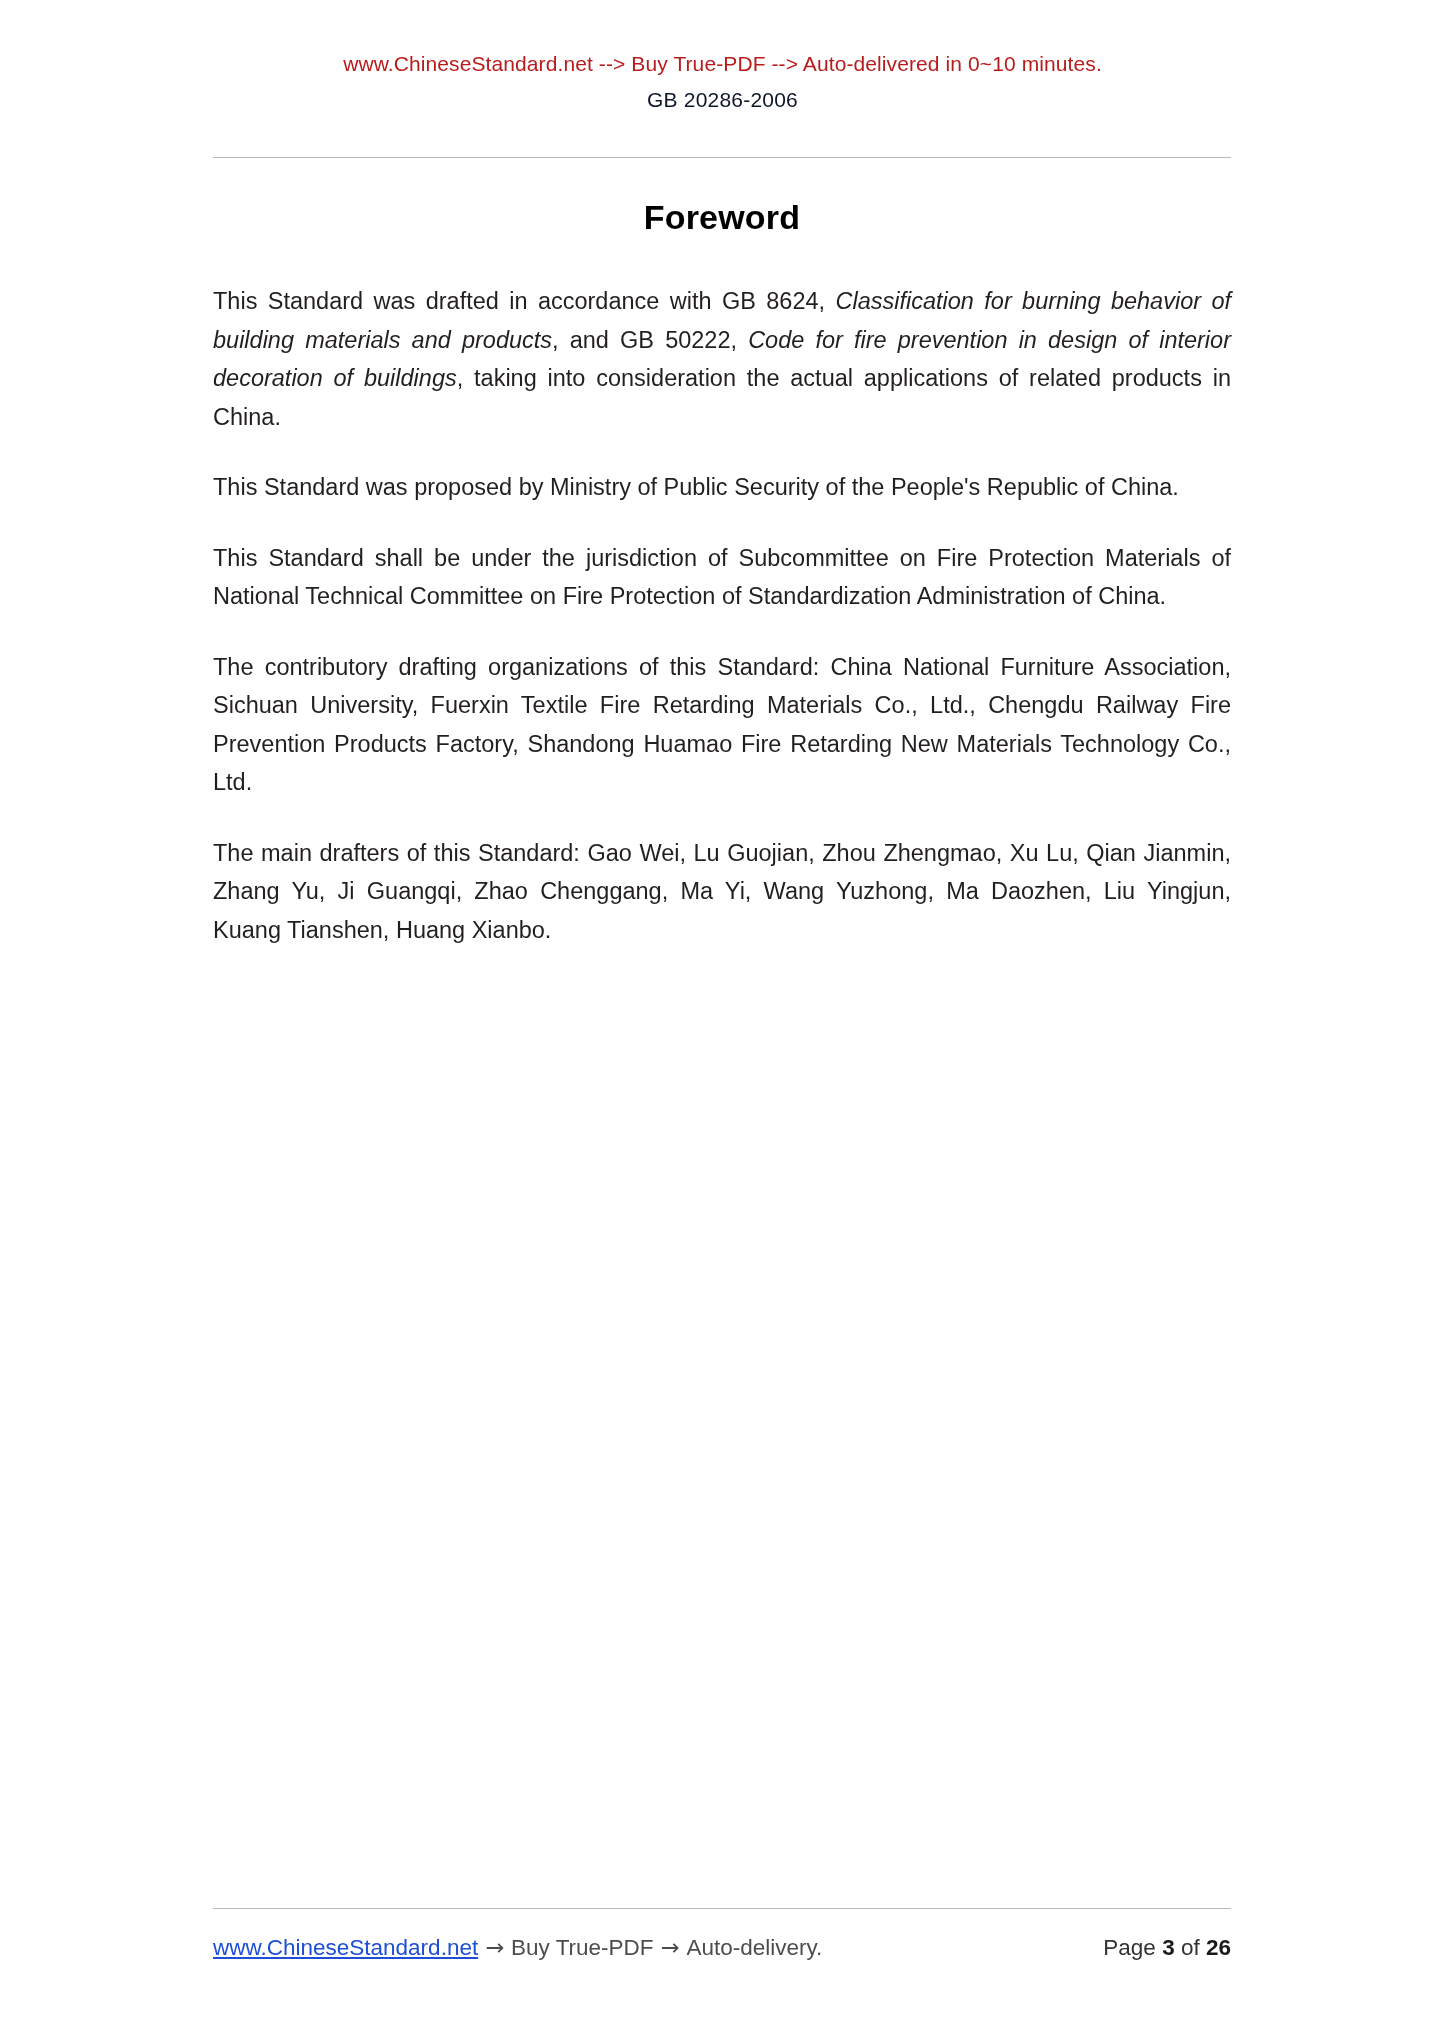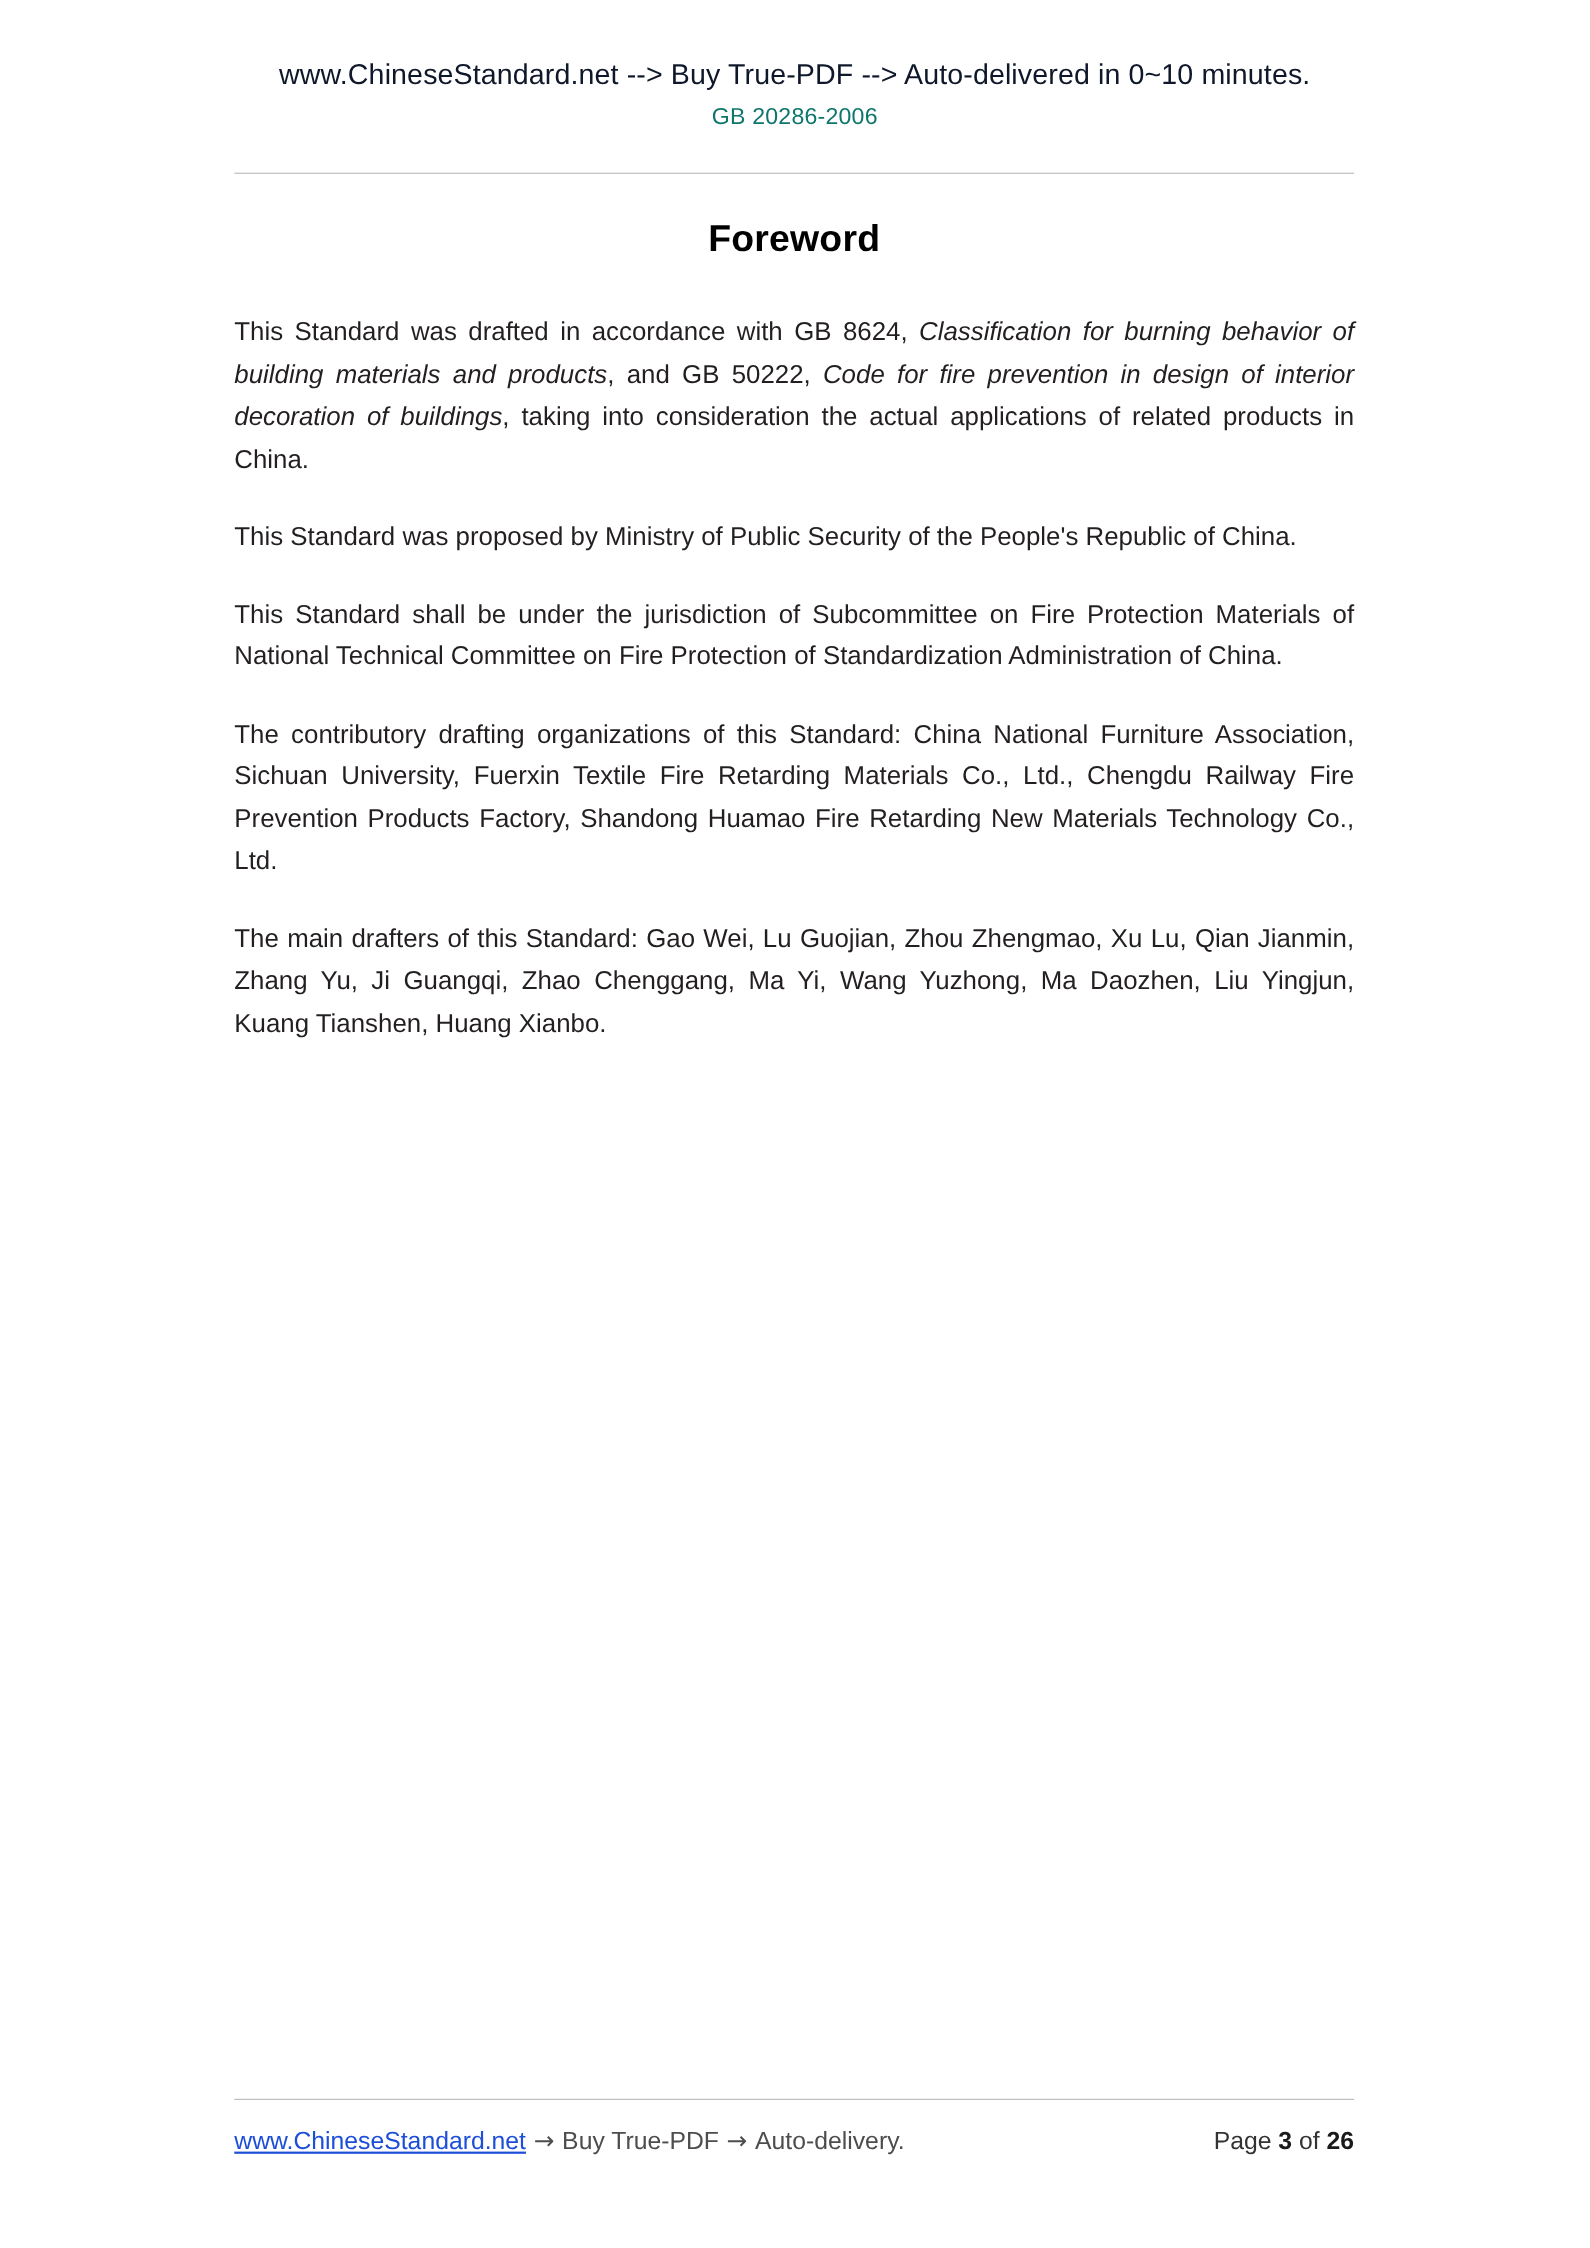--- a/index.html
+++ b/index.html
@@ -25,29 +25,29 @@
 
   
   .header {
     position: absolute;
     top: 52px;
     left: 0;
     width: 1445px;
     text-align: center;
   }
   .header-line1 {
-    font-size: 26px;
-    color: #0f172a;
+    font-size: 21px;
+    color: #b91c1c;
     letter-spacing: 0.1px;
     white-space: nowrap;
   }
   .header-line2 {
     margin-top: 12px;
     font-size: 21px;
-    color: #0f766e;
+    color: #0f172a;
     letter-spacing: 0.2px;
   }
   .header-rule {
     position: absolute;
     top: 157px;
     left: 213px;
     width: 1018px;
     height: 1px;
     background: #b9b9b9;
   }

